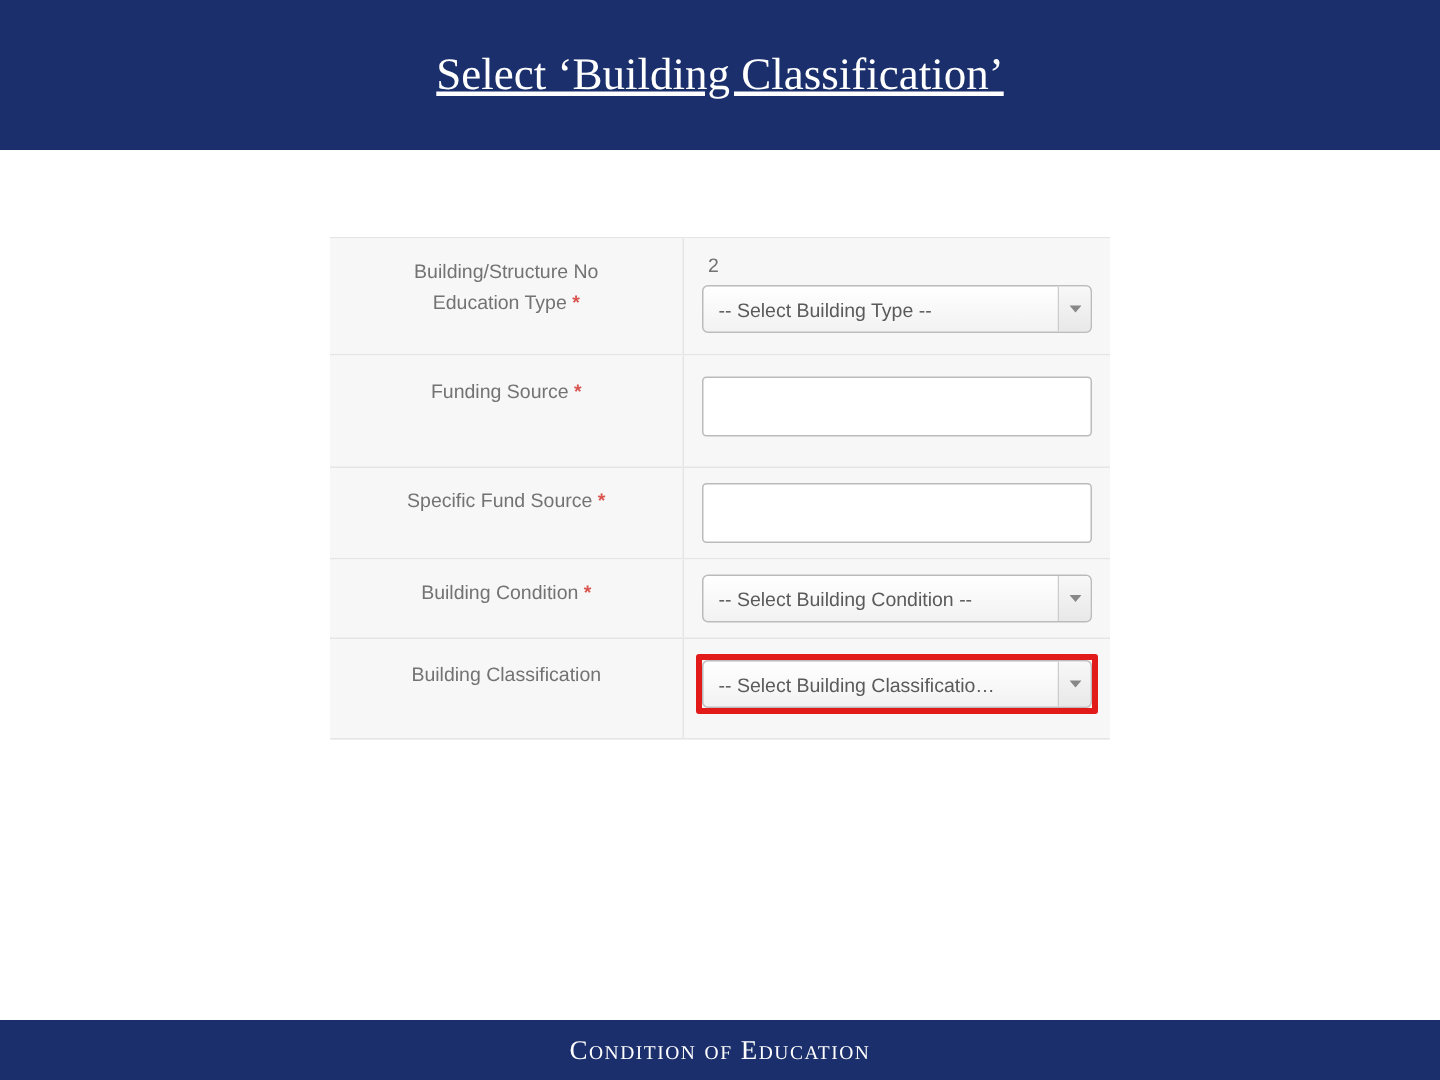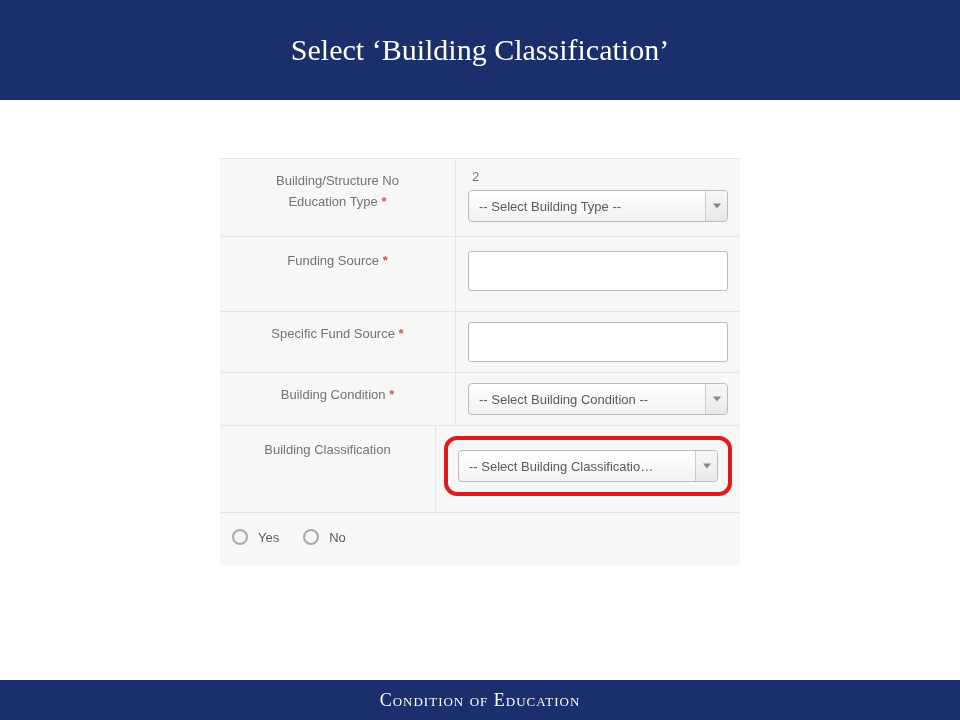--- a/index.html
+++ b/index.html
@@ -17,20 +17,21 @@
     background: #1a2f6b;
     display: flex;
     align-items: center;
     justify-content: center;
   }
   .header-title {
     color: #ffffff;
     font-family: Georgia, 'Times New Roman', serif;
     font-size: 30px;
     font-weight: normal;
+    text-decoration: underline;
   }
   .form-container {
     margin: 58px auto 0;
     width: 520px;
     border-top: 1px solid #e5e5e5;
   }
   .form-row {
     display: flex;
     border-bottom: 1px solid #e5e5e5;
     background: #f7f7f7;
@@ -91,22 +92,22 @@
     height: 40px;
     border: 1px solid #bbb;
     border-radius: 3px;
     background: #ffffff;
     font-size: 13px;
     padding: 0 8px;
   }
   .highlight-wrap {
     display: inline-block;
     border: 4px solid #e21a1a;
-    border-radius: 13px;
-    padding: 10px;
+    border-radius: 2px;
+    padding: 0;
     margin: -4px;
   }
   .radio-row {
     display: flex;
     align-items: center;
     gap: 24px;
     padding-top: 2px;
   }
   .radio-item {
     display: flex;
@@ -228,31 +229,19 @@
             <svg viewBox="0 0 10 6">
                 <path d="M0 0 L10 0 L5 6 Z" fill="#888"></path>
               </svg>
           </span>
         </div>
       </span>
     </div>
   </div>
 
   <div class="form-row row-tall" style="border-bottom:none;">
-    <div class="form-value-cell">
-      <div class="radio-row">
-        <div class="radio-item">
-          <span class="radio-circle"></span>
-          <span class="radio-label">Yes</span>
-        </div>
-        <div class="radio-item">
-          <span class="radio-circle"></span>
-          <span class="radio-label">No</span>
-        </div>
-      </div>
-    </div>
   </div>
 
 </div>
 
 <div class="footer-bar">
   <div class="footer-text">Condition of Education</div>
 </div>
 
 </body></html>

